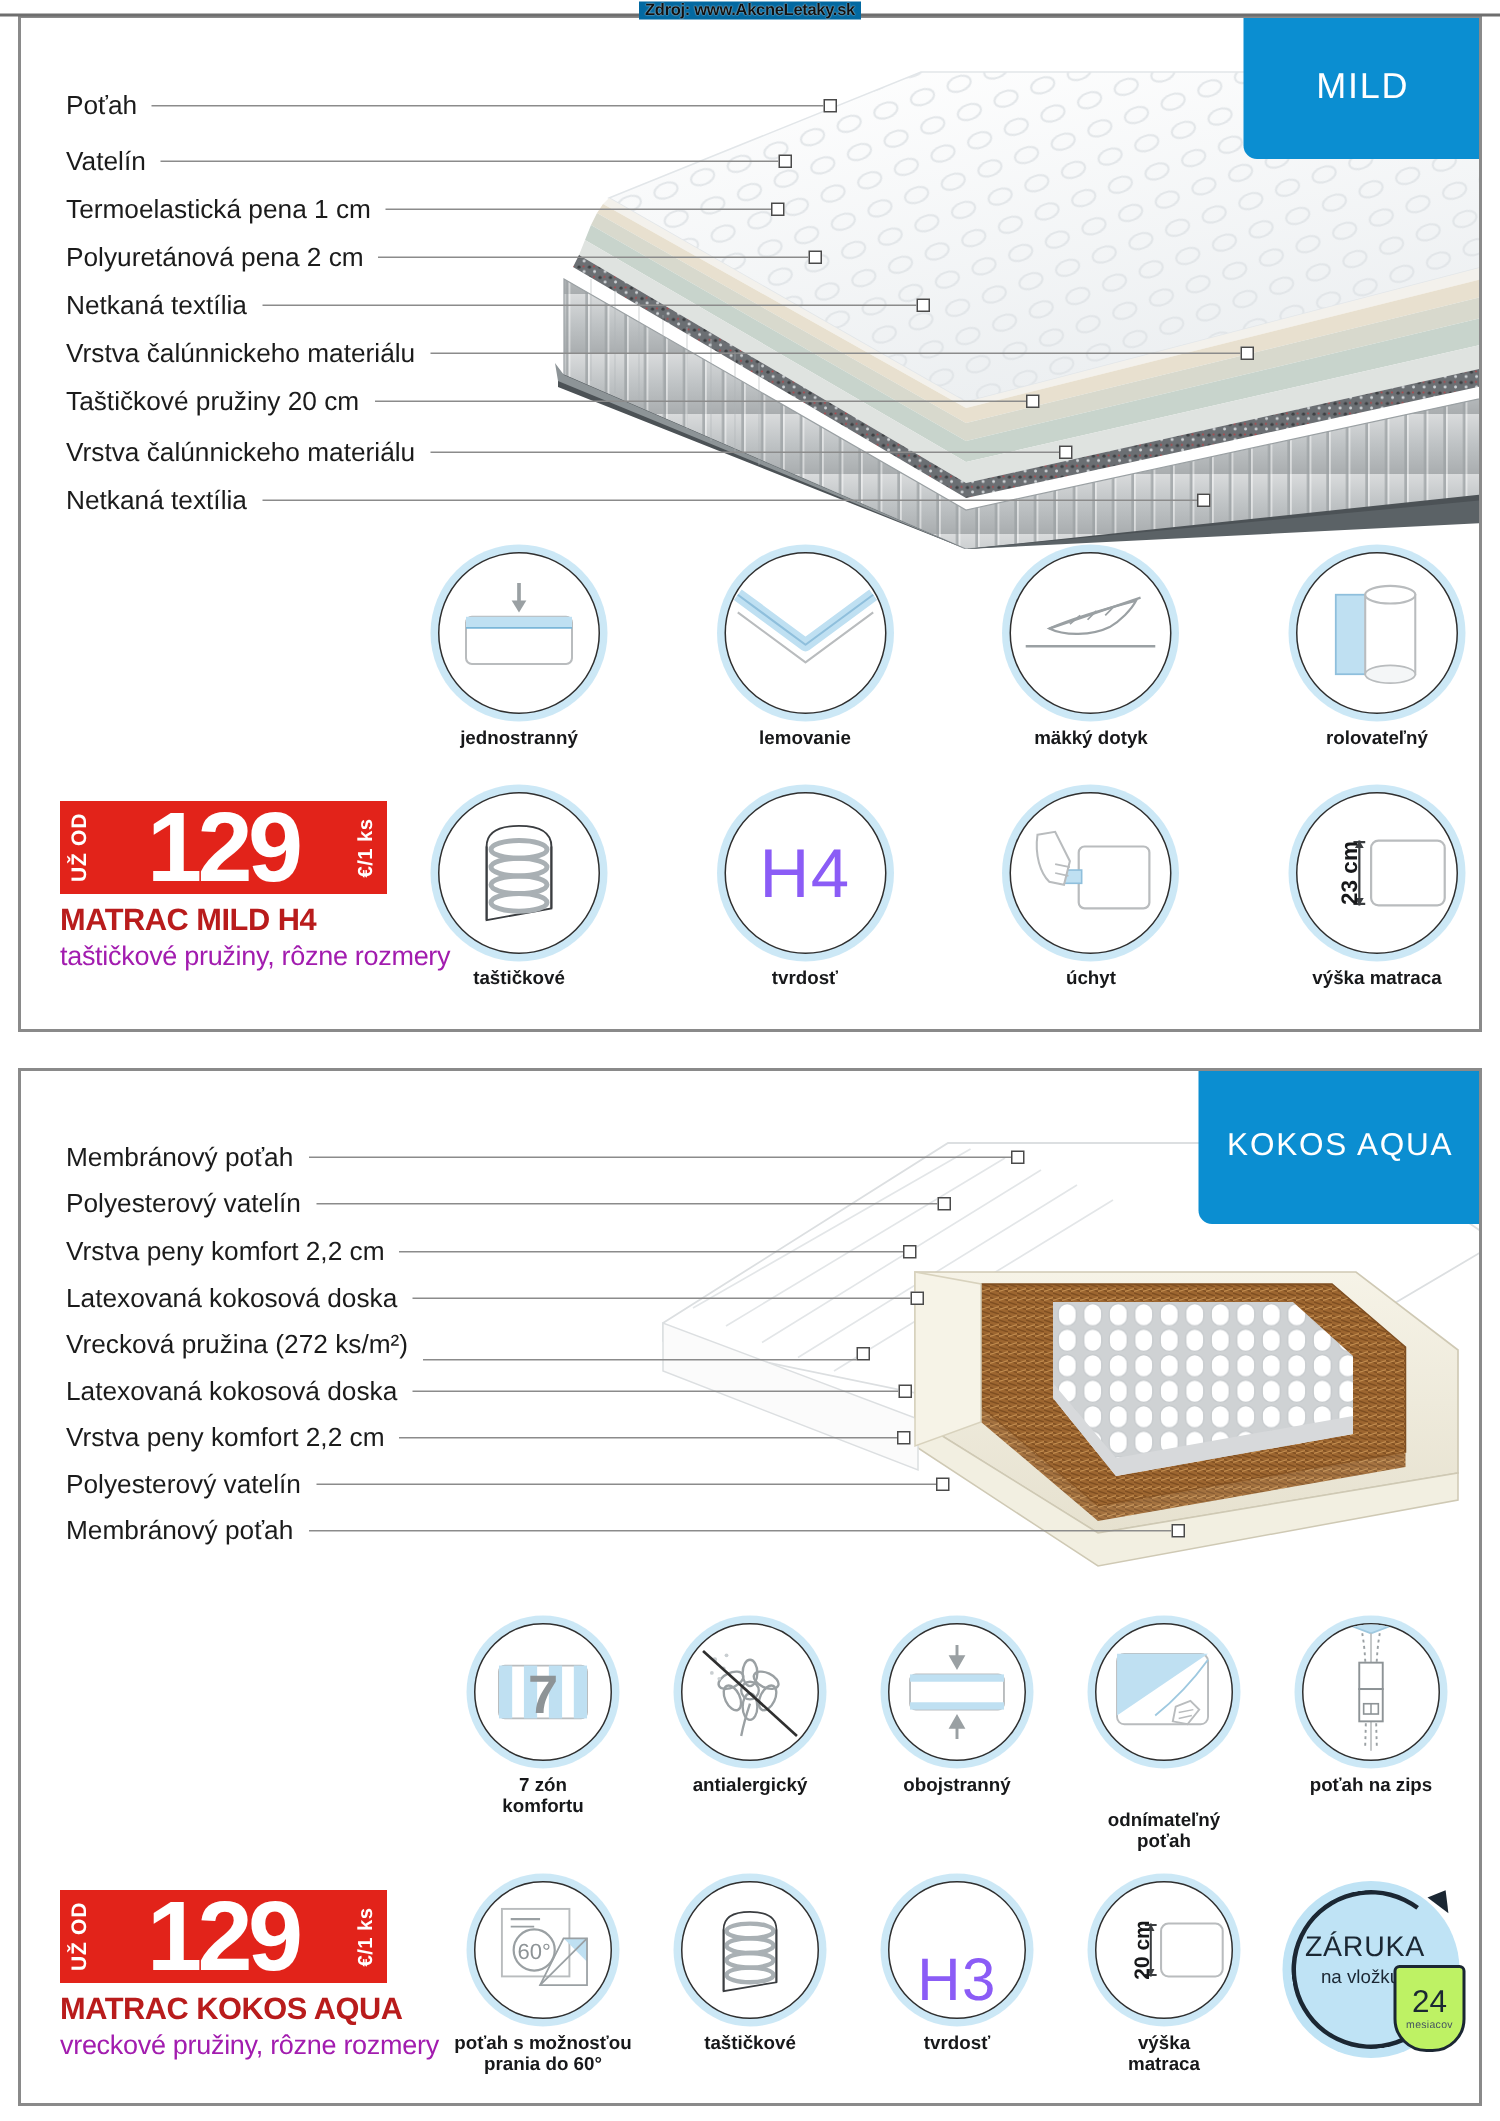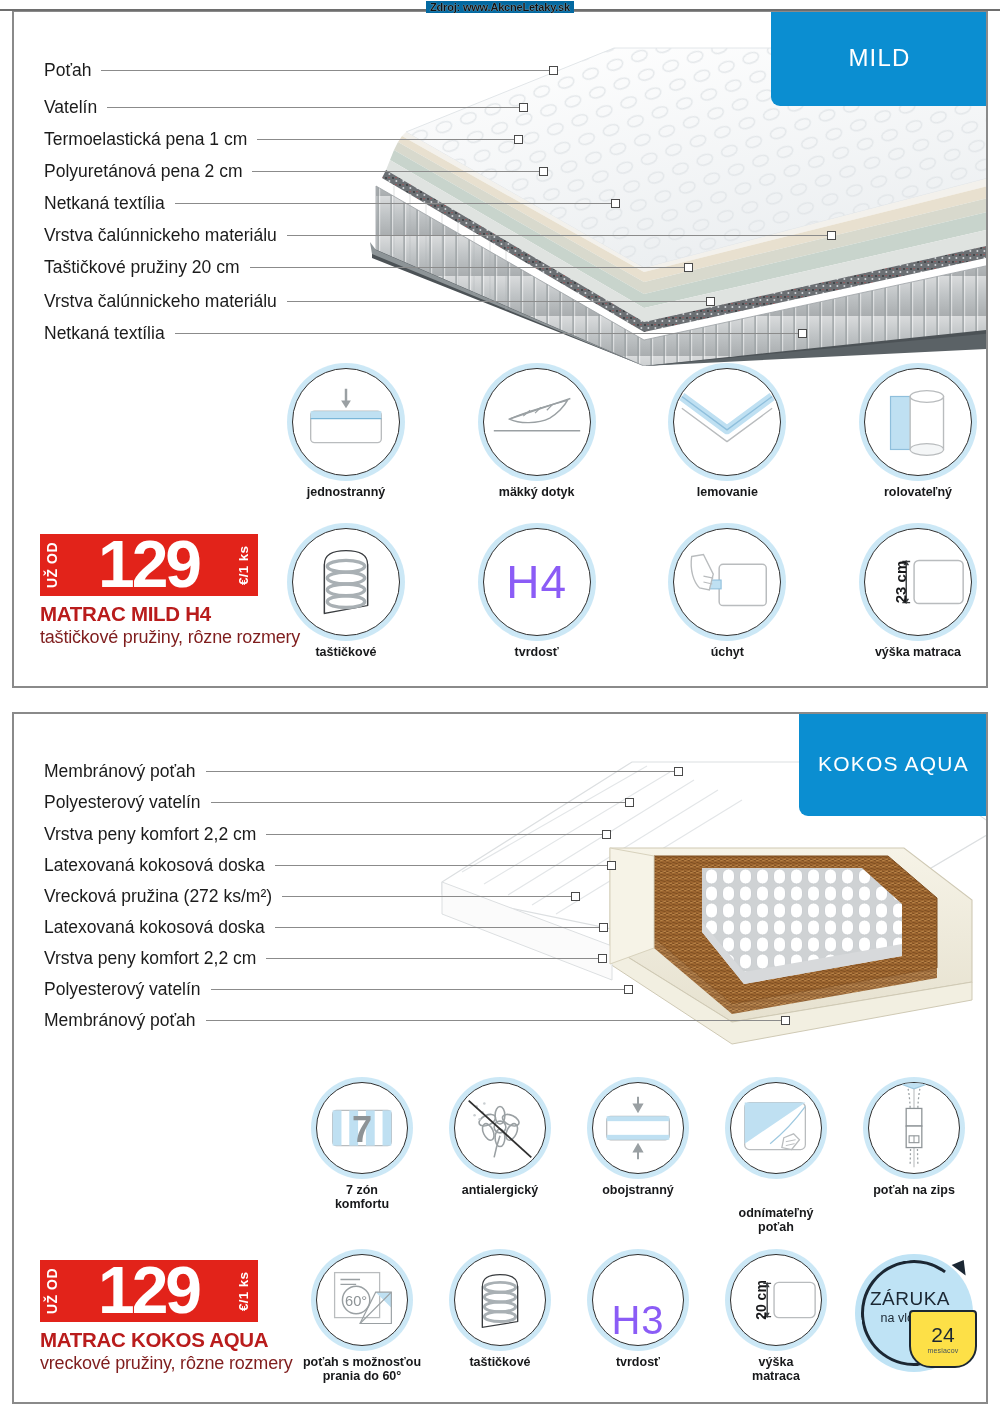--- a/index.html
+++ b/index.html
@@ -34,21 +34,21 @@
   #panel-kokos { top: 712px; height: 692px; }
 
   
   .product-tab {
     position: absolute; right: -2px; top: -2px;
     background: #0b8ed1; color: #fff;
     border-bottom-left-radius: 9px; border-bottom-right-radius: 0;
     display: flex; align-items: center; justify-content: center;
     letter-spacing: 1.2px; z-index: 20;
   }
-  #tab-mild { width: 217px; height: 96px; font-size: 24px; }
+  #tab-mild { width: 159px; height: 96px; font-size: 24px; }
   #tab-kokos { width: 189px; height: 104px; font-size: 21px; }
 
   
   .layers { position: absolute; left: 0; top: 0; width: 100%; z-index: 15; }
   .layer-row {
     position: absolute; display: flex; align-items: center;
     white-space: nowrap; color: #1b1b1b;
   }
   .layer-label { font-size: 17.5px; font-weight: 400; }
   .layer-line { height: 1px; background: #8b8b8b; margin-left: 10px; }
@@ -100,21 +100,21 @@
     line-height: 0.95; letter-spacing: -3px;
     display: flex; align-items: center; padding: 3px 2px 5px 2px;
     font-family: "Liberation Sans", sans-serif;
     font-stretch: condensed;
   }
   .product-name {
     margin-top: 6px; font-size: 20.5px; font-weight: bold;
     color: #b91c1c; letter-spacing: -0.3px;
   }
   .product-sub {
-    margin-top: 1px; font-size: 18px; color: #7f1d1d; letter-spacing: -0.2px;
+    margin-top: 1px; font-size: 18px; color: #a21caf; letter-spacing: -0.2px;
   }
 
   
   .warranty { position: relative; width: 118px; height: 118px; }
   .warranty-burst {
     position: absolute; inset: 0; border-radius: 50%;
     background: #bfe3f5;
   }
   .warranty-ring {
     position: absolute; left: 6px; top: 6px; right: 6px; bottom: 6px;
@@ -124,22 +124,22 @@
   }
   .warranty-txt1 {
     position: absolute; left: 0; right: 8px; top: 34px; text-align: center;
     font-size: 19px; color: #1b2733; font-weight: 400; letter-spacing: 0.5px;
   }
   .warranty-txt2 {
     position: absolute; left: 0; right: 14px; top: 57px; text-align: center;
     font-size: 12.5px; color: #1b2733;
   }
   .warranty-shield {
-    position: absolute; right: -4px; bottom: 4px; width: 68px; height: 58px;
-    background: #fde047; border: 2px solid #1b2733;
+    position: absolute; right: -4px; bottom: 4px; width: 48px; height: 58px;
+    background: #bef264; border: 2px solid #1b2733;
     border-radius: 4px 4px 22px 22px;
     display: flex; flex-direction: column; align-items: center; justify-content: center;
   }
   .warranty-24 { font-size: 21px; color: #1b2733; line-height: 1; }
   .warranty-mes { font-size: 7px; color: #44525f; margin-top: 2px; letter-spacing: 0.2px; }
   .warranty-arrow {
     position: absolute; right: 6px; top: 8px;
     width: 0; height: 0; border-left: 9px solid transparent;
     border-right: 4px solid transparent; border-top: 15px solid #1b2733;
     transform: rotate(-22deg);
@@ -279,38 +279,38 @@
             <rect x="18" y="43" width="72" height="7" fill="#bfe0f2"></rect>
             <line x1="18" y1="50.5" x2="90" y2="50.5" stroke="#7ab6d8" stroke-width="1.2"></line>
           </svg>
         </div>
         <div class="icon-caption">jednostranný</div>
       </div>
 
       <div class="icon-cell">
         <div class="icon-circle" style="width:108px;height:108px;">
           <svg width="108" height="108" viewBox="0 0 108 108">
+            <path d="M8 28 L54 62 L100 28" fill="none" stroke="#bfe0f2" stroke-width="9" stroke-linejoin="round"></path>
+            <path d="M8 28 L54 62 L100 28" fill="none" stroke="#8fbfdc" stroke-width="1.4" stroke-linejoin="round"></path>
+            <path d="M8 40 L54 74 L100 40" fill="none" stroke="#b9bcbe" stroke-width="1.4" stroke-linejoin="round"></path>
+          </svg>
+        </div>
+        <div class="icon-caption">lemovanie</div>
+      </div>
+
+      <div class="icon-cell">
+        <div class="icon-circle" style="width:108px;height:108px;">
+          <svg width="108" height="108" viewBox="0 0 108 108">
             <line x1="10" y1="63" x2="98" y2="63" stroke="#9aa0a3" stroke-width="1.6"></line>
             <path d="M85 32 C70 36 42 44 26 51 C36 56 55 56 67 50 C74 46 82 38 85 32 Z" fill="none" stroke="#9aa0a3" stroke-width="1.5"></path>
             <path d="M26 51 L88 30" stroke="#9aa0a3" stroke-width="1.5"></path>
             <path d="M40 48 L47 42 M52 45 L58 39 M64 42 L70 36" stroke="#9aa0a3" stroke-width="1.2"></path>
           </svg>
         </div>
         <div class="icon-caption">mäkký dotyk</div>
-      </div>
-
-      <div class="icon-cell">
-        <div class="icon-circle" style="width:108px;height:108px;">
-          <svg width="108" height="108" viewBox="0 0 108 108">
-            <path d="M8 28 L54 62 L100 28" fill="none" stroke="#bfe0f2" stroke-width="9" stroke-linejoin="round"></path>
-            <path d="M8 28 L54 62 L100 28" fill="none" stroke="#8fbfdc" stroke-width="1.4" stroke-linejoin="round"></path>
-            <path d="M8 40 L54 74 L100 40" fill="none" stroke="#b9bcbe" stroke-width="1.4" stroke-linejoin="round"></path>
-          </svg>
-        </div>
-        <div class="icon-caption">lemovanie</div>
       </div>
 
       <div class="icon-cell">
         <div class="icon-circle" style="width:108px;height:108px;">
           <svg width="108" height="108" viewBox="0 0 108 108">
             <rect x="26" y="28" width="22" height="54" fill="#bfe0f2" stroke="#8fbfdc" stroke-width="1.2"></rect>
             <rect x="46" y="28" width="34" height="54" fill="#ffffff" stroke="#b9bcbe" stroke-width="1.4"></rect>
             <ellipse cx="63" cy="28" rx="17" ry="6" fill="#fff" stroke="#b9bcbe" stroke-width="1.4"></ellipse>
             <ellipse cx="63" cy="82" rx="17" ry="6" fill="#f4f6f7" stroke="#b9bcbe" stroke-width="1.2"></ellipse>
           </svg>
@@ -446,21 +446,21 @@
       <div class="layer-row" style="left:30px; top:110px;">
         <span class="layer-label">Vrstva peny komfort 2,2 cm</span>
         <span class="layer-line" style="width:336px;"></span>
         <span class="layer-dot"></span>
       </div>
       <div class="layer-row" style="left:30px; top:141px;">
         <span class="layer-label">Latexovaná kokosová doska</span>
         <span class="layer-line" style="width:332px;"></span>
         <span class="layer-dot"></span>
       </div>
-      <div class="layer-row" style="left:30px; top:172px;">
+      <div class="layer-row" style="left:30px; top:172px;align-items:flex-end;">
         <span class="layer-label">Vrecková pružina</span>
         <span class="layer-label sub" style="margin-left:5px;">(272 ks/m²)</span>
         <span class="layer-line" style="width:289px;"></span>
         <span class="layer-dot"></span>
       </div>
       <div class="layer-row" style="left:30px; top:203px;">
         <span class="layer-label">Latexovaná kokosová doska</span>
         <span class="layer-line" style="width:324px;"></span>
         <span class="layer-dot"></span>
       </div>

